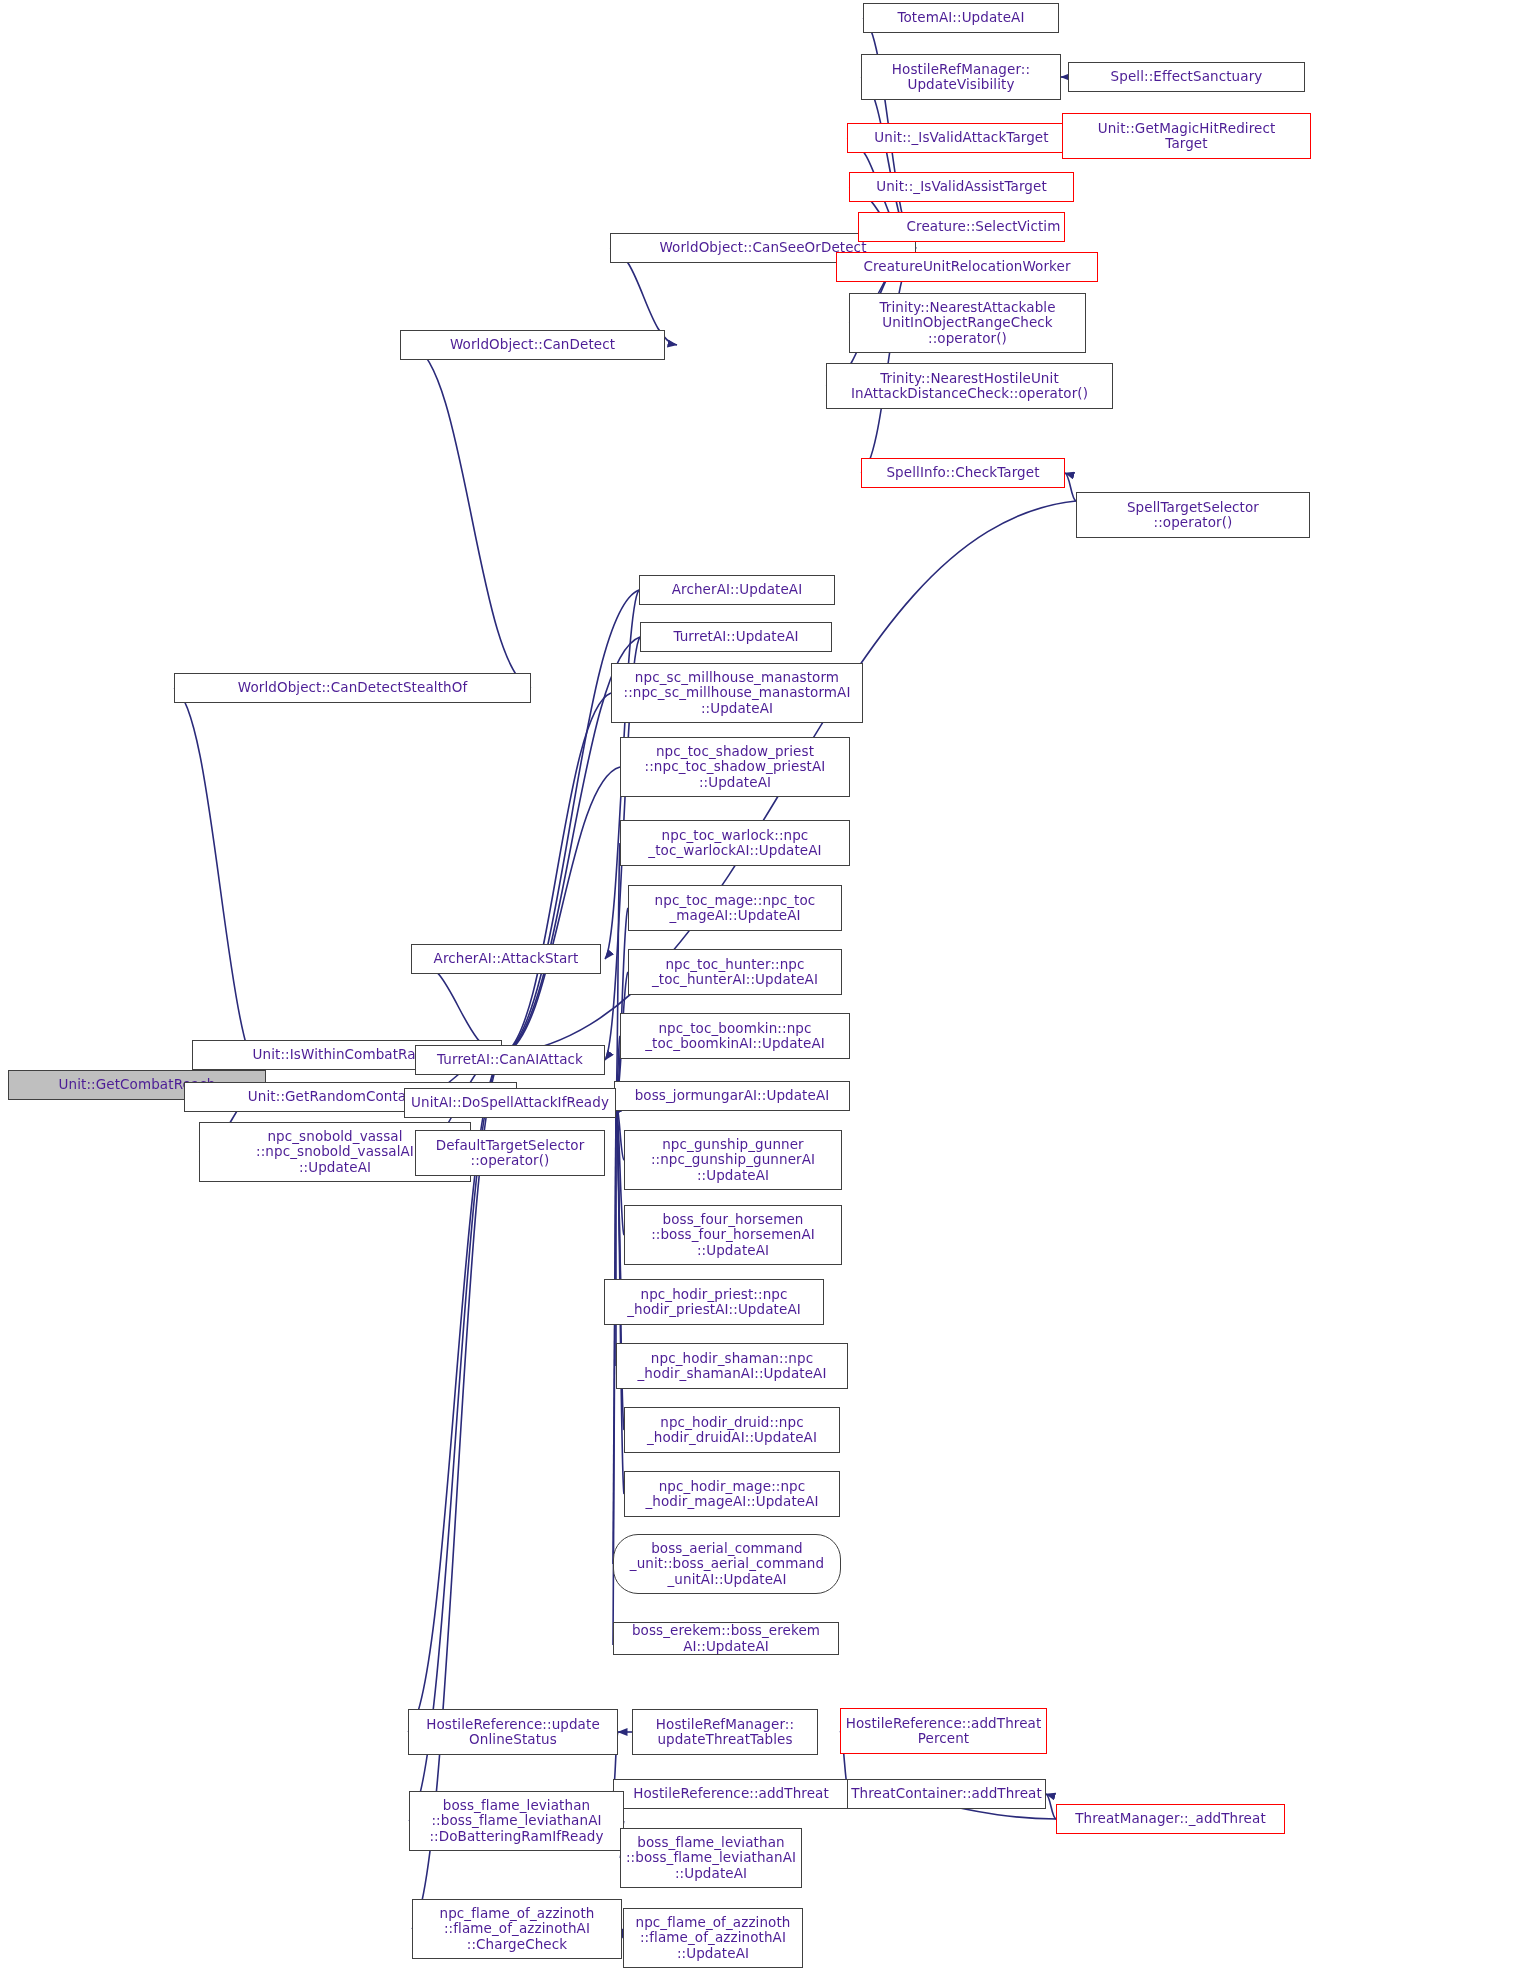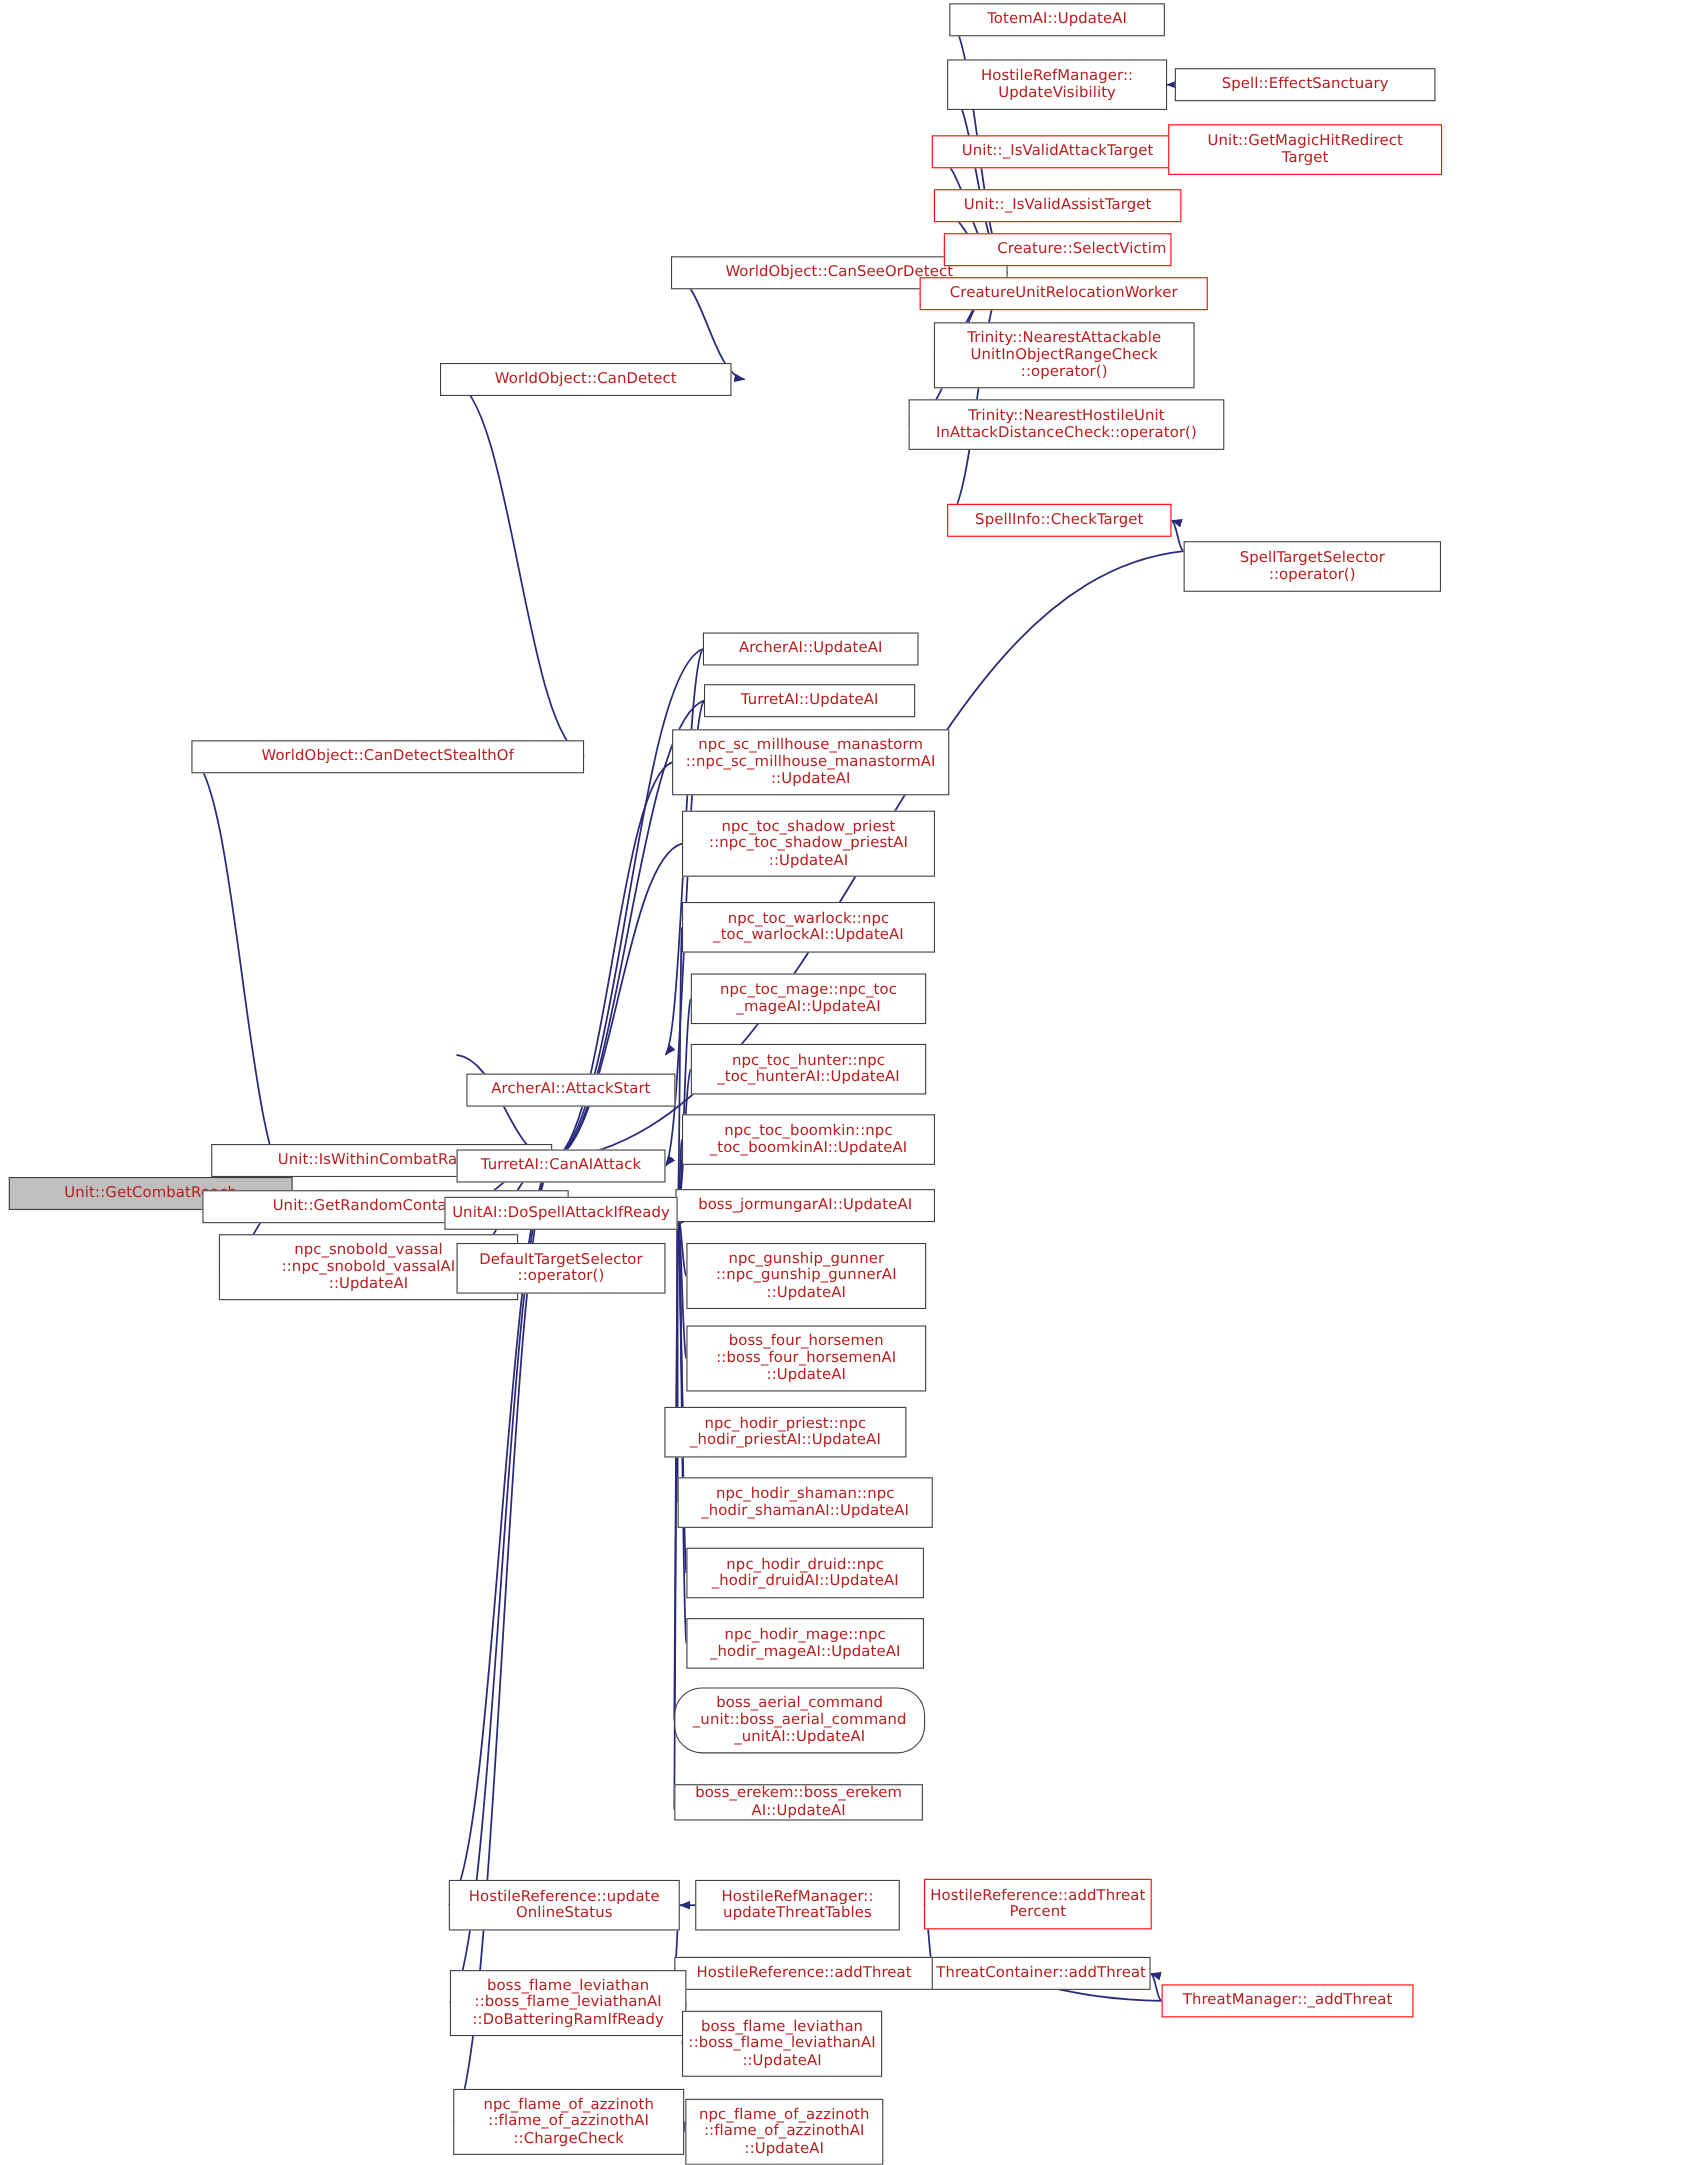--- a/index.html
+++ b/index.html
@@ -1,21 +1,21 @@
 <!DOCTYPE html>
 <html><head>
 <meta charset="utf-8">
 <style>
   html,body{margin:0;padding:0;background:#ffffff;}
   #stage{position:relative;width:1532px;height:1968px;background:#fff;
          font-family:"DejaVu Sans","Liberation Sans",sans-serif;}
   svg.edges{position:absolute;left:0;top:0;width:1532px;height:1968px;overflow:visible;}
   .node{position:absolute;box-sizing:border-box;display:flex;align-items:center;
         justify-content:center;text-align:center;background:#fff;
-        border:1px solid #404040;color:#b91c1c;line-height:1.12;
+        border:1px solid #404040;color:#4c1d95;line-height:1.12;
         font-size:13.5px;white-space:pre;letter-spacing:0.1px;}
   .node.red{border-color:#ff0000;}
   .node.root{background:#bfbfbf;border-color:#404040;}
 </style>
 </head>
 <body>
 
 <div id="stage">
   <svg class="edges">
     <defs>
@@ -136,21 +136,21 @@
 _hodir_shamanAI::UpdateAI</div>
       <div class="node" style="left: 624px; top: 1407px; width: 216px; height: 46px;">npc_hodir_druid::npc
 _hodir_druidAI::UpdateAI</div>
       <div class="node" style="left: 624px; top: 1471px; width: 216px; height: 46px;">npc_hodir_mage::npc
 _hodir_mageAI::UpdateAI</div>
       <div class="node" style="left: 613px; top: 1534px; width: 228px; height: 60px; border-radius: 25px;">boss_aerial_command
 _unit::boss_aerial_command
 _unitAI::UpdateAI</div>
       <div class="node" style="left: 613px; top: 1622px; width: 226px; height: 33px;">boss_erekem::boss_erekem
 AI::UpdateAI</div>
-      <div class="node" style="left: 424px; top: 944px; width: 190px; height: 30px; margin-top: 32px;">ArcherAI::AttackStart</div>
+      <div class="node" style="left: 411px; top: 944px; width: 190px; height: 30px;">ArcherAI::AttackStart</div>
       <div class="node" style="left: 415px; top: 1045px; width: 190px; height: 30px;">TurretAI::CanAIAttack</div>
       <div class="node" style="left: 404px; top: 1088px; width: 212px; height: 30px;">UnitAI::DoSpellAttackIfReady</div>
       <div class="node" style="left: 415px; top: 1130px; width: 190px; height: 46px;">DefaultTargetSelector
 ::operator()</div>
       <div class="node" style="left: 408px; top: 1709px; width: 210px; height: 46px;">HostileReference::update
 OnlineStatus</div>
       <div class="node" style="left: 632px; top: 1709px; width: 186px; height: 46px;">HostileRefManager::
 updateThreatTables</div>
       <div class="node" style="left: 613px; top: 1779px; width: 236px; height: 30px;">HostileReference::addThreat</div>
       <div class="node red" style="left: 840px; top: 1708px; width: 207px; height: 46px;">HostileReference::addThreat

